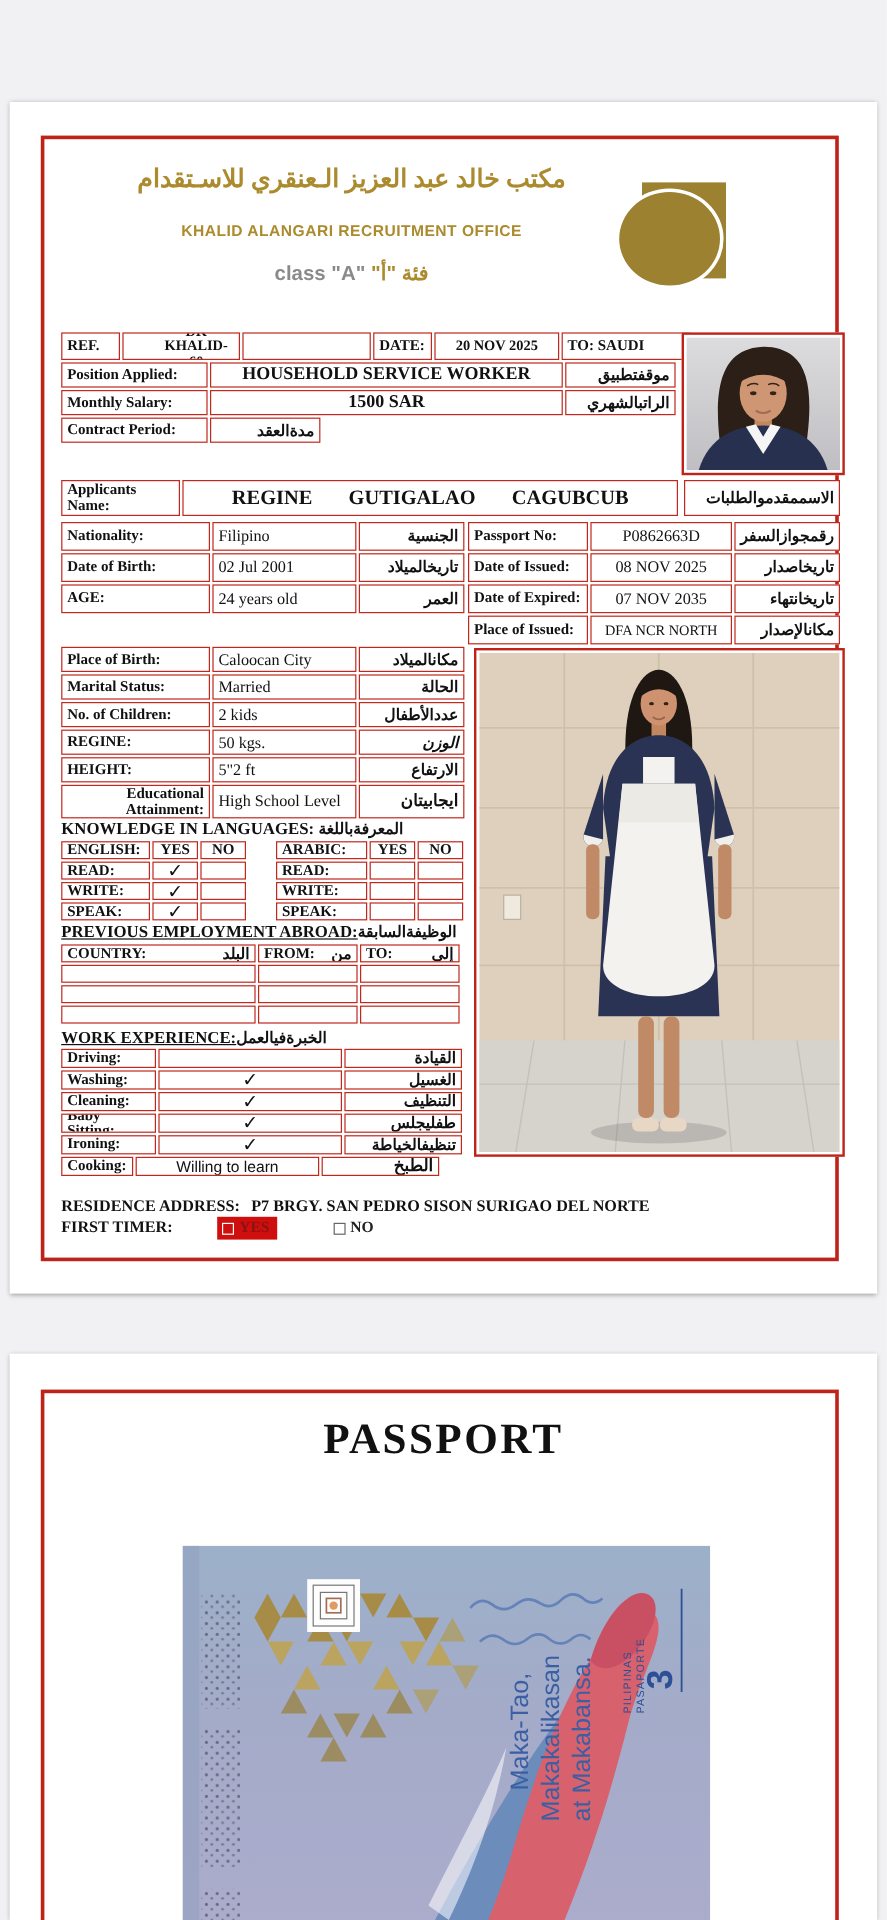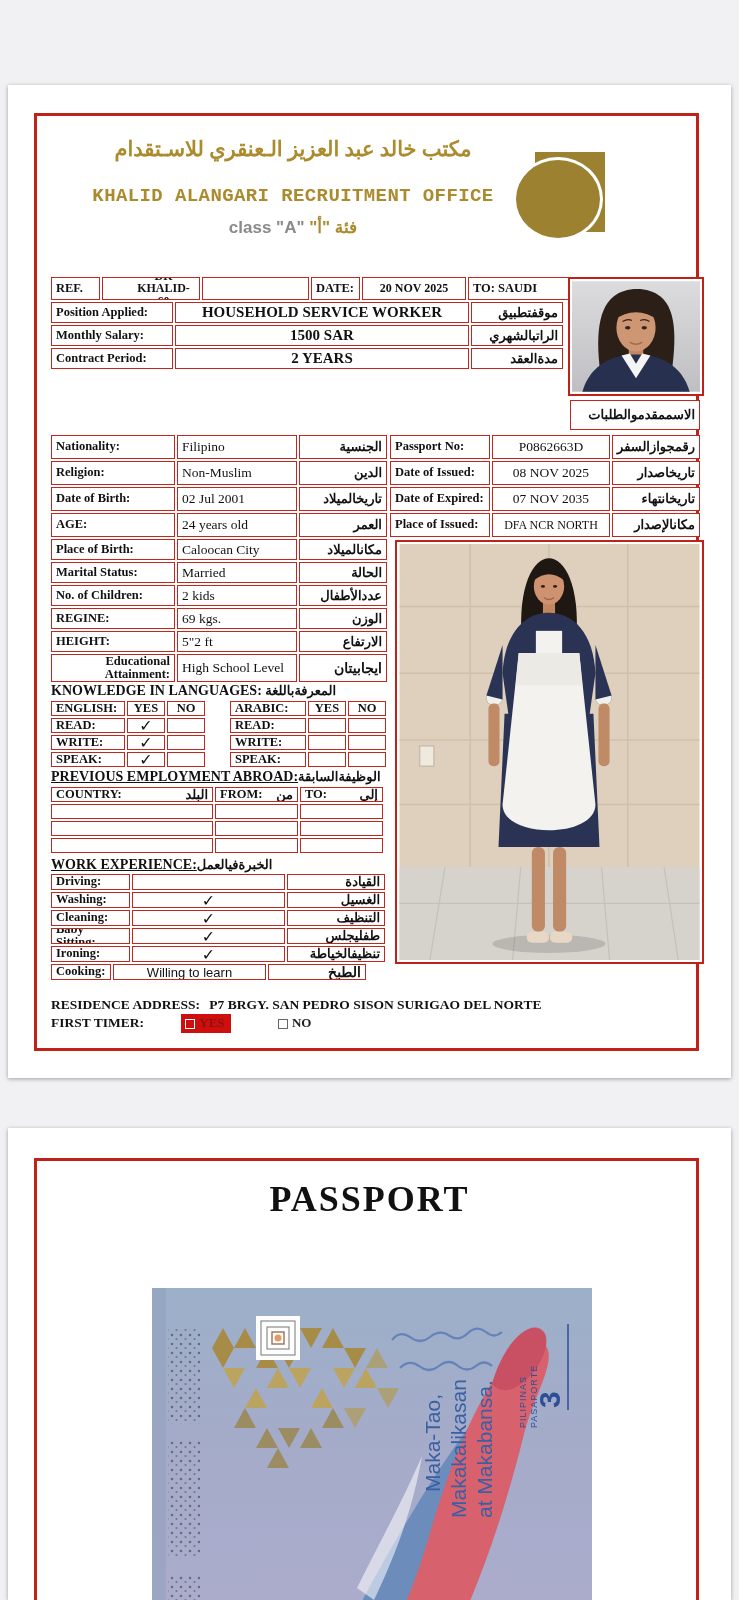--- a/index.html
+++ b/index.html
@@ -12,22 +12,22 @@
     box-shadow:0 1px 4px rgba(0,0,0,.35);overflow:hidden;}
   #page1{top:85px;height:993px;}
   #page2{top:1128px;height:472px;}
   .frame{position:absolute;border:3px solid #bf2218;}
   #frame1{left:26px;top:28px;width:659px;height:932px;}
   #frame2{left:26px;top:30px;width:659px;height:600px;}
 
   .abs{position:absolute;}
   .gold{color:#ab8b2d;}
   .h-ar{top:52px;left:70px;width:430px;text-align:center;font-size:21px;font-weight:bold;direction:rtl;}
-  .h-en{top:100px;left:60px;width:450px;text-align:center;font-size:19px;font-weight:bold;
-        font-family:Liberation Mono, monospace;letter-spacing:.4px;}
+  .h-en{top:100px;left:60px;width:450px;text-align:center;font-size:13px;font-weight:bold;
+        font-family:Liberation Sans, sans-serif;letter-spacing:.4px;}
   .h-class{top:132px;left:60px;width:450px;text-align:center;font-size:17px;font-weight:bold;
         font-family:"Liberation Sans",sans-serif;color:#8a8a8a;}
   .logo-sq{left:527px;top:67px;width:70px;height:80px;background:#9c8130;}
   .logo-ci{left:505px;top:72px;width:84px;height:78px;background:#9c8130;border:3px solid #fff;border-radius:50%;}
 
   .row{position:absolute;display:flex;gap:2px;}
   .col{display:flex;flex-direction:column;position:absolute;gap:2px;}
   .trow{display:flex;gap:2px;}
   .c{border:1.6px solid #c1271d;background:#fff;box-sizing:border-box;
      padding:0 4px;display:flex;align-items:center;overflow:hidden;}
@@ -107,39 +107,37 @@
       <div class="c bold ctr" style="width:294px;font-size:15px;">HOUSEHOLD SERVICE WORKER</div>
       <div class="c ar sb" style="width:92px;">موقفتطبيق</div>
     </div>
     <div class="trow" style="height:21px;">
       <div class="c lb" style="width:122px;">Monthly Salary:</div>
       <div class="c bold ctr" style="width:294px;font-size:15px;">1500 SAR</div>
       <div class="c ar sb" style="width:92px;">الراتبالشهري</div>
     </div>
     <div class="trow" style="height:21px;">
       <div class="c lb" style="width:122px;">Contract Period:</div>
-      <div class="c bold ctr" style="width:294px;font-size:15px;">2 YEARS</div>
       <div class="c ar sb" style="width:92px;">مدةالعقد</div>
     </div>
   </div>
 
+  <div class="row" style="left:43px;top:315px;height:30px;">
+    <div class="c lb" style="width:99px;">Applicants Name:</div>
+    <div class="c bold ctr" style="width:413px;font-size:17px;word-spacing:26px;">REGINE GUTIGALAO CAGUBCUB</div>
+  </div>
   <div class="abs c ar sb" style="left:562px;top:315px;width:130px;height:30px;">الاسممقدموالطلبات</div>
 
   <div class="col" style="left:43px;top:350px;">
     <div class="trow" style="height:24px;">
       <div class="c lb" style="width:124px;">Nationality:</div>
       <div class="c val" style="width:120px;">Filipino</div>
       <div class="c ar sb" style="width:88px;">الجنسية</div>
     </div>
     <div class="trow" style="height:24px;">
-      <div class="c lb" style="width:124px;">Religion:</div>
-      <div class="c val" style="width:120px;">Non-Muslim</div>
-      <div class="c ar sb" style="width:88px;">الدين</div>
-    </div>
-    <div class="trow" style="height:24px;">
       <div class="c lb" style="width:124px;">Date of Birth:</div>
       <div class="c val" style="width:120px;">02 Jul 2001</div>
       <div class="c ar sb" style="width:88px;">تاريخالميلاد</div>
     </div>
     <div class="trow" style="height:24px;">
       <div class="c lb" style="width:124px;">AGE:</div>
       <div class="c val" style="width:120px;">24 years old</div>
       <div class="c ar sb" style="width:88px;">العمر</div>
     </div>
   </div>
@@ -178,22 +176,22 @@
       <div class="c val" style="width:120px;">Married</div>
       <div class="c ar sb" style="width:88px;">الحالة</div>
     </div>
     <div class="trow" style="height:21px;">
       <div class="c lb" style="width:124px;">No. of Children:</div>
       <div class="c val" style="width:120px;">2 kids</div>
       <div class="c ar sb" style="width:88px;">عددالأطفال</div>
     </div>
     <div class="trow" style="height:21px;">
       <div class="c lb" style="width:124px;">REGINE:</div>
-      <div class="c val" style="width:120px;">69 kgs.</div>
-      <div class="c ar sb" style="width:88px;">الوزن</div>
+      <div class="c val" style="width:120px;">50 kgs.</div>
+      <div class="c ar sb" style="width:88px;font-style:italic;">الوزن</div>
     </div>
     <div class="trow" style="height:21px;">
       <div class="c lb" style="width:124px;">HEIGHT:</div>
       <div class="c val" style="width:120px;">5"2 ft</div>
       <div class="c ar sb" style="width:88px;">الارتفاع</div>
     </div>
     <div class="trow" style="height:28px;text-align:right;">
       <div class="c lb" style="width:124px;">Educational Attainment:</div>
       <div class="c val" style="width:120px;">High School Level</div>
       <div class="c ar sb" style="width:88px;font-size:14px;">ايجابيتان</div>

